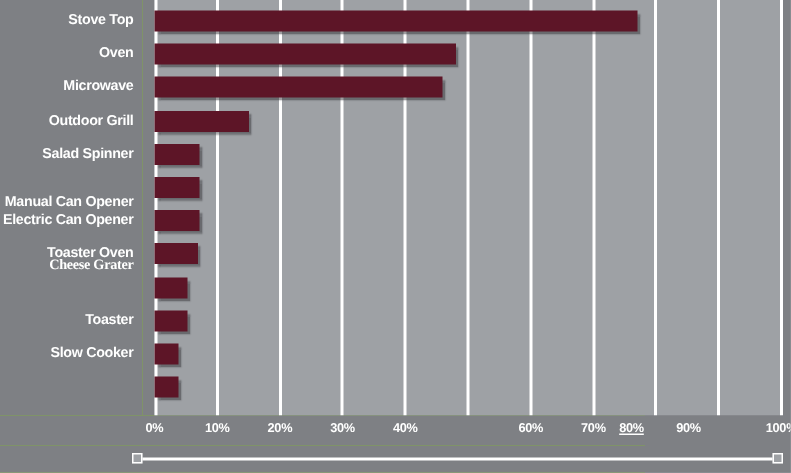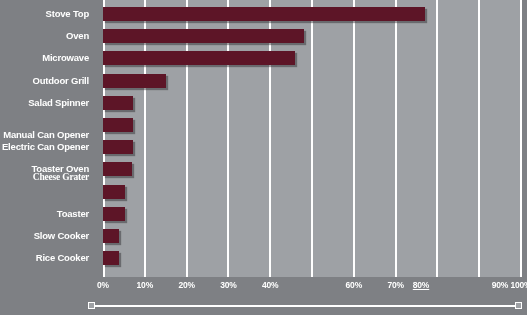--- a/index.html
+++ b/index.html
@@ -172,21 +172,20 @@
           <div class="row-label" style="top: 25.2px;">Oven</div>
           <div class="row-label" style="top: 47.4px;">Microwave</div>
           <div class="row-label" style="top: 69.6px; text-align: center;">Outdoor Grill</div>
           <div class="row-label" style="top: 91.8px;">Salad Spinner</div>
           <div class="row-label" style="top: 114px; margin-top: 10px;">Manual Can Opener</div>
           <div class="row-label" style="top: 136.2px;">Electric Can Opener</div>
           <div class="row-label" style="top: 158.4px; text-align: right;">Toaster Oven</div>
           <div class="row-label" style="top: 166px; font-family: Liberation Serif, serif;">Cheese Grater</div>
           <div class="row-label" style="top: 202.8px;">Toaster</div>
           <div class="row-label" style="top: 225px;">Slow Cooker</div>
-          <div class="row-label" style="top: 247.2px;">Rice Cooker</div>
         </div>
     </div>
 
     <div class="plot-col">
       <div class="plot-area">
         <div id="gridlines">
             <div class="gridline axis-origin" style="left: 0px;"></div>
             <div class="gridline" style="left: 40.8px;"></div>
             <div class="gridline" style="left: 82.6px;"></div>
             <div class="gridline" style="left: 124.4px;"></div>
@@ -245,21 +244,21 @@
     <div id="axis-ticks">
         <div class="axis-tick-label" style="left: 103px;">0%</div>
         <div class="axis-tick-label" style="left: 144.8px;">10%</div>
         <div class="axis-tick-label" style="left: 186.6px;">20%</div>
         <div class="axis-tick-label" style="left: 228.4px;">30%</div>
         <div class="axis-tick-label" style="left: 270.2px;">40%</div>
         <div class="axis-tick-label" style="left: 312px; margin-top: 20px;">50%</div>
         <div class="axis-tick-label" style="left: 353.8px;">60%</div>
         <div class="axis-tick-label" style="left: 395.6px;">70%</div>
         <div class="axis-tick-label" style="left: 421px; text-decoration: underline;">80%</div>
-        <div class="axis-tick-label" style="left: 500px;">90%</div>
+        <div class="axis-tick-label" style="left: 459px;">90%</div>
         <div class="axis-tick-label" style="left: 521px;">100%</div>
       </div>
   </div>
 
   <div class="slider-strip">
     <div class="slider-track"></div>
     <div class="slider-handle left"></div>
     <div class="slider-handle right"></div>
   </div>
 

